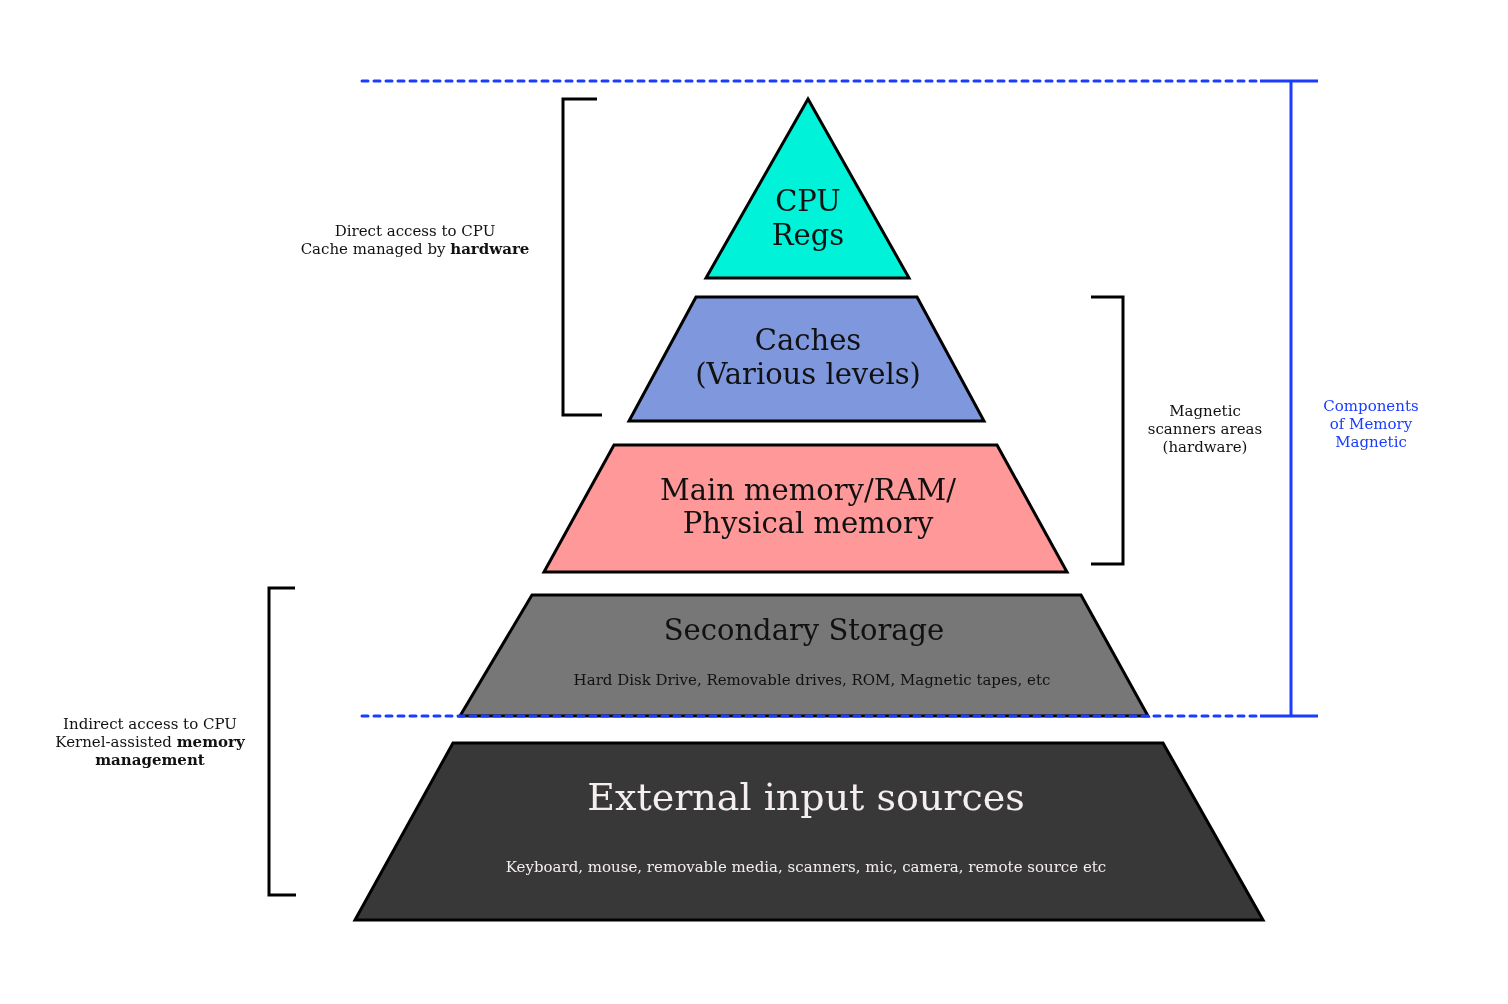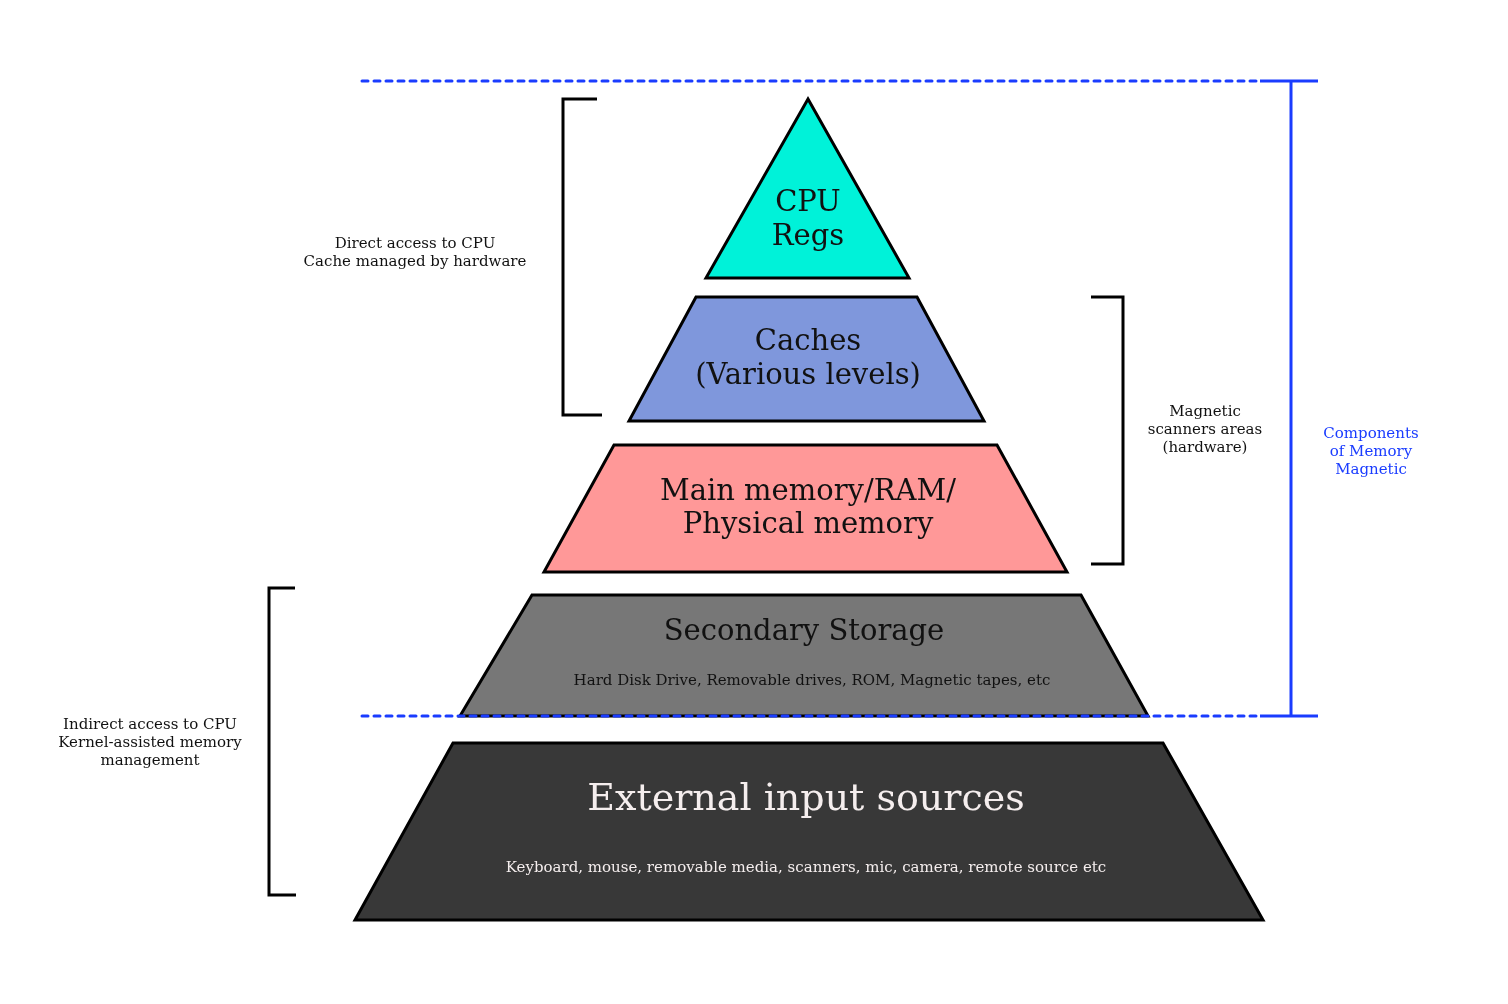--- a/index.html
+++ b/index.html
@@ -1,21 +1,21 @@
 <!DOCTYPE html>
 <html><head>
   <meta charset="utf-8">
   <style>
     html, body { margin: 0; padding: 0; background: #ffffff; }
     body { width: 1508px; height: 1004px; position: relative; overflow: hidden; }
     #diagram { position: absolute; left: 0; top: 0; width: 1508px; height: 1004px; }
     svg text { font-family: "DejaVu Serif", "Liberation Serif", serif; }
     .note { position: absolute; text-align: center; font-family: "DejaVu Serif", "Liberation Serif", serif; font-size: 15px; line-height: 18px; color: #111; }
-    .note b { font-weight: normal; }
-    .note.blue { color: #1a3cff; margin-top: 27px; }
+    .note b { font-weight: bold; }
+    .note.blue { color: #1a3cff; }
   </style>
 </head>
 <body>
 
 <svg id="diagram" xmlns="http://www.w3.org/2000/svg" width="1508" height="1004" viewBox="0 0 1508 1004">
 
   <g>
     <line x1="362" y1="81" x2="1258" y2="81" stroke="#1A3CFF" stroke-width="3" stroke-dasharray="6,6" stroke-linecap="round"></line>
     <line x1="1260" y1="81" x2="1318" y2="81" stroke="#1A3CFF" stroke-width="3"></line>
     <line x1="1291" y1="81" x2="1291" y2="716" stroke="#1A3CFF" stroke-width="3"></line>
@@ -52,21 +52,21 @@
     <text x="806" y="872" text-anchor="middle" font-size="15" fill="#F5EEEE">Keyboard, mouse, removable media, scanners, mic, camera, remote source etc</text>
   </g>
 
   <line x1="362" y1="716" x2="1258" y2="716" stroke="#1A3CFF" stroke-width="3" stroke-dasharray="6,6" stroke-linecap="round"></line>
 
   <path d="M597,99 L563,99 L563,415 L602,415" fill="none" stroke="#000" stroke-width="3"></path>
   <path d="M1091,297 L1123,297 L1123,564 L1091,564" fill="none" stroke="#000" stroke-width="3"></path>
   <path d="M295,588 L269,588 L269,895 L296,895" fill="none" stroke="#000" stroke-width="3"></path>
 </svg>
 
-<div class="note" style="left:270px; top:234px; width:290px;">
+<div class="note" style="left:270px; top:222px; width:290px;">
   <div>Direct access to CPU</div>
   <div><span>Cache managed by </span><b>hardware</b></div>
 </div>
 
 <div class="note" style="left:32px; top:715px; width:236px;">
   <div>Indirect access to CPU</div>
   <div><span>Kernel-assisted </span><b>memory</b></div>
   <div><b>management</b></div>
 </div>
 

